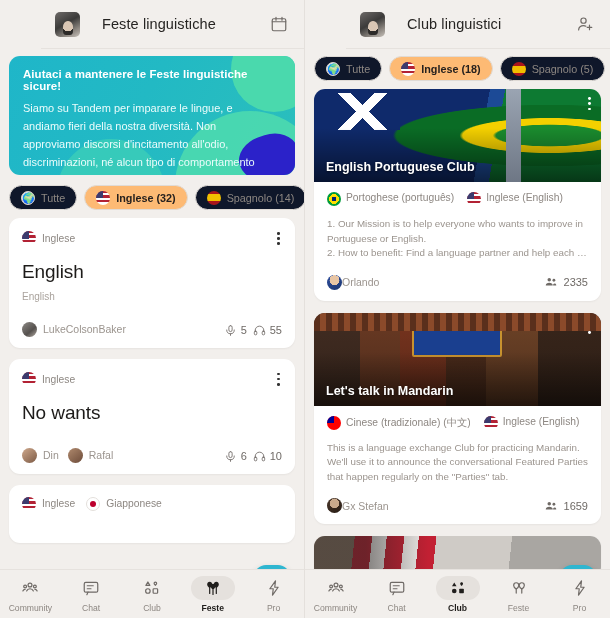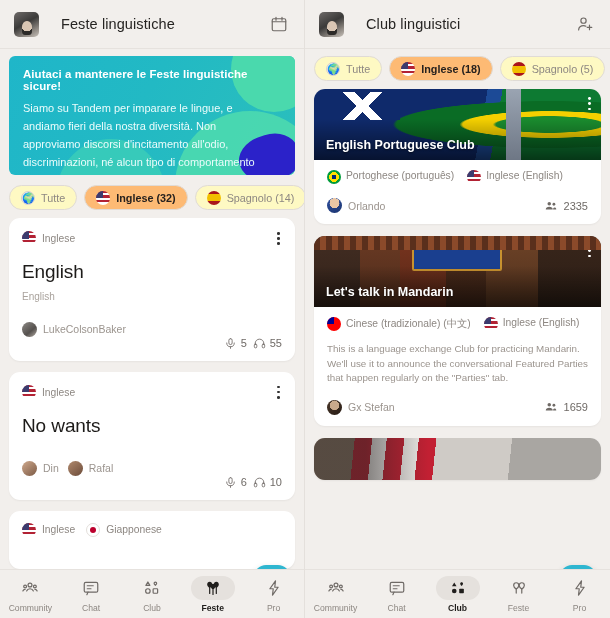--- a/index.html
+++ b/index.html
@@ -3,21 +3,21 @@
 <meta charset="utf-8">
 <style>
   * { box-sizing: border-box; margin: 0; padding: 0; }
   html, body {
     width: 610px; height: 618px;
     font-family: "Liberation Sans", sans-serif;
     background: #f2efec;
     overflow: hidden;
   }
   .app { display: flex; width: 610px; height: 618px; }
-  .pane { width: 305px; height: 618px; position: relative; background: #f2efec; overflow: hidden; }
+  .pane { width: 305px; height: 618px; position: relative; background: #f2efec; overflow: hidden; padding-left: 41px; }
   .pane.left { border-right: 1px solid #e4e0dc; }
 
   
   .hdr {
     height: 49px; display: flex; align-items: center; padding: 0 14px;
     background: #f2efec; border-bottom: 1px solid #e6e2de;
   }
   .hdr-avatar {
     width: 25px; height: 25px; border-radius: 5px; overflow: hidden;
     background: linear-gradient(150deg,#6e6a68 0%,#3b3a39 45%,#8b857f 75%,#c8c2bb 100%);
@@ -32,38 +32,38 @@
   .hdr-spacer { flex: 1 1 auto; }
   .hdr-icon { width: 22px; height: 22px; color: #2c2a28; display:flex; align-items:center; justify-content:center; }
   .hdr-icon svg { width: 18px; height: 18px; }
 
   
   .body { position: absolute; top: 49px; left: 0; right: 0; bottom: 49px; overflow: hidden; }
 
   
   .banner {
     position: relative; margin: 7px 9px 0 9px; height: 119px;
-    border-radius: 6px; overflow: hidden;
+    border-radius: 11px; overflow: hidden;
     background: linear-gradient(120deg, #1fb6c9 0%, #22b9c4 45%, #2bbfbc 100%);
   }
   .blob { position: absolute; border-radius: 50%; }
   .b1 { width: 86px; height: 86px; right: -22px; top: -30px; background: #4ddbab; opacity:.92; }
   .b2 { width: 150px; height: 150px; right: -30px; bottom: -86px; background: #4fdcae; opacity:.85; }
   .b3 { width: 108px; height: 108px; left: 48px; bottom: -72px; background: #45d6b4; opacity:.6; }
   .b4 { width: 60px; height: 46px; right: -4px; bottom: -6px; background: #2b22c9; border-radius: 50% 50% 40% 60%; transform: rotate(-18deg); }
   .banner-inner { position: relative; padding: 12px 14px; color: #fff; }
   .banner-title { font-size: 11.5px; font-weight: bold; margin-bottom: 7px; letter-spacing: .05px; }
   .banner-text { font-size: 11px; line-height: 18px; color: #eafcfb; max-width: 246px; }
   .banner-link { display:inline-block; margin-top: 10px; font-size: 10px; color: #fff; text-decoration: underline; }
 
   
   .chips { display: flex; gap: 7px; padding: 10px 9px 8px 9px; align-items: center; }
   .chip {
     display: flex; align-items: center; gap: 6px; height: 25px; padding: 0 11px;
-    border-radius: 13px; background: #fef9c3; border: 1px solid #e0dbd6;
+    border-radius: 13px; background: #0f172a; border: 1px solid #e0dbd6;
     font-size: 10.8px; color: #8d8782; white-space: nowrap; flex: 0 0 auto;
   }
   .chip.active { background: #fdba74; border-color: #e0dbd6; color: #26211e; font-weight: bold; }
   .flag { width: 14px; height: 14px; border-radius: 50%; flex: 0 0 auto; overflow: hidden; display:block; }
   .f-world { background: #e9e5e1; position: relative; border: 1px solid #d7d2cd; }
   .f-world::after { content:"\1F30D"; position:absolute; inset:0; font-size:11px; line-height:13px; text-align:center; }
   .f-us { background: linear-gradient(#b22234 0 16%, #fff 16% 32%, #b22234 32% 48%, #fff 48% 64%, #b22234 64% 80%, #fff 80% 100%); position: relative; }
   .f-us::before { content:""; position:absolute; left:0; top:0; width:52%; height:52%; background:#3c3b6e; }
   .f-es { background: linear-gradient(#aa151b 0 25%, #f1bf00 25% 75%, #aa151b 75% 100%); }
   .f-jp { background:#fff; position:relative; border:1px solid #e3dfdb; }
@@ -77,35 +77,35 @@
     background: #fff; border-radius: 11px; margin: 0 9px 11px 9px; padding: 12px 13px 11px 13px;
     box-shadow: 0 1px 2px rgba(0,0,0,.05);
   }
   .card-top { display: flex; align-items: center; }
   .lang-row { display: flex; align-items: center; gap: 6px; font-size: 10.3px; color: #8d8782; }
   .lang-row .dot { width: 14px; height: 14px; }
   .menu-dots { margin-left: auto; display:flex; flex-direction:column; gap:2.5px; padding: 2px 2px; }
   .menu-dots i { width: 2.6px; height: 2.6px; border-radius: 50%; background: #333; display:block; }
   .card-title { font-size: 19px; color: #1d1b19; margin: 14px 0 0 0; letter-spacing:-.1px; }
   .card-sub { font-size: 10px; color: #aaa39d; margin-top: 8px; }
-  .card-foot { display: flex; align-items: flex-start; margin-top: 20px; flex-direction: column; }
+  .card-foot { display: flex; align-items: flex-end; margin-top: 20px; }
   .avatars { display: flex; align-items: center; }
   .mini-av { width: 15px; height: 15px; border-radius: 50%; flex: 0 0 auto; }
   .av-a { background: linear-gradient(140deg,#8e8a86,#55514e 60%,#b6aea6); }
   .av-b { background: linear-gradient(140deg,#cfa98d,#7c5a45); }
   .av-c { background: linear-gradient(140deg,#b08a6e,#6c4b39); }
   .av-name { font-size: 10.5px; color: #9b948e; margin-left: 6px; margin-right: 9px; }
   .stats { margin-left: auto; display: flex; align-items: center; gap: 6px; color:#6f6a66; font-size: 11px; }
   .stat { display:flex; align-items:center; gap:4px; }
   .stat svg { width: 13px; height: 13px; }
   .card.clipped { padding-bottom: 4px; overflow: hidden; height: 58px; margin-bottom: 0; }
 
   
   .club-card { background:#fff; border-radius: 11px; margin: 0 9px 12px 9px; overflow: hidden; box-shadow: 0 1px 2px rgba(0,0,0,.05); }
-  .club-hero { position: relative; height: 71px; overflow: hidden; }
+  .club-hero { position: relative; height: 93px; overflow: hidden; }
   .hero-au {
     background:
       radial-gradient(ellipse at 82% 50%, #1a8b2e 0 16%, #f4d000 17% 26%, #0a6c25 27% 46%, transparent 47%),
       linear-gradient(100deg,#0f2a6b 0 58%, #1c4a96 58% 63%, #0d7a32 63% 100%);
   }
   .hero-au::before {
     content:""; position:absolute; left:4%; top:4%; width:26%; height:40%;
     background:
       linear-gradient(45deg, transparent 44%, #fff 44% 56%, transparent 56%),
       linear-gradient(-45deg, transparent 44%, #fff 44% 56%, transparent 56%),
@@ -139,21 +139,21 @@
   .hero-dots { position:absolute; right: 10px; top: 8px; display:flex; flex-direction:column; gap:2.5px; }
   .hero-dots i { width: 2.8px; height: 2.8px; border-radius:50%; background:#fff; display:block; }
   .club-body { padding: 10px 13px 11px 13px; }
   .club-langs { display: flex; align-items: flex-start; gap: 5px; font-size: 10.3px; color: #8d8782; flex-wrap: nowrap; }
   .club-langs .sep { width: 3px; }
   .club-desc { font-size: 9.8px; line-height: 14.5px; color: #9b948e; margin-top: 11px; }
   .club-foot { display:flex; align-items:center; margin-top: 14px; }
   .club-av { width: 15px; height: 15px; border-radius: 50%; }
   .av-orlando { background: radial-gradient(circle at 50% 35%, #e8c5a4 0 40%, transparent 41%), linear-gradient(150deg,#2f4f9e,#1b3570); }
   .av-gx { background: radial-gradient(circle at 50% 35%, #c9a98c 0 38%, transparent 39%), linear-gradient(150deg,#4e3a2c,#261b14); }
-  .club-owner { font-size: 10.5px; color: #9b948e; margin-left: 6px; }
+  .club-owner { font-size: 10.5px; color: #9b948e; }
   .members { margin-left: auto; display:flex; align-items:center; gap:6px; color:#6f6a66; font-size: 11px; }
   .members svg { width: 14px; height: 14px; }
   .club-card.clipped { height: 42px; margin-bottom: 0; }
 
   
   .fab {
     position: absolute; right: 14px; bottom: 17px; width: 36px; height: 36px;
     border-radius: 12px; background: #2fb6d0; display:flex; align-items:center; justify-content:center;
     box-shadow: 0 3px 7px rgba(0,0,0,.18); color:#fff; font-size: 20px; line-height: 1; font-weight: 300;
   }
@@ -413,20 +413,22 @@
             </div>
         </div>
         <div class="club-body">
           <div class="club-langs">
             <span class="flag f-br"></span>
             <span>Portoghese (português)</span>
             <span class="sep"></span>
             <span class="flag f-us"></span>
             <span>Inglese (English)</span>
           </div>
+          <div class="club-desc" style="white-space:pre-line">1. Our Mission is to help everyone who wants to improve in Portuguese or English.
+2. How to benefit: Find a language partner and help each …</div>
           <div class="club-foot">
             <span class="club-av av-orlando"></span>
             <span class="club-owner">Orlando</span>
             <span class="members">
               <svg viewBox="0 0 24 24">
                   <circle cx="9" cy="8" r="3" fill="#6f6a66"></circle>
                   <circle cx="17" cy="9" r="2.4" fill="#6f6a66"></circle>
                   <path d="M3 18c0-3 2.7-4.8 6-4.8s6 1.8 6 4.8z" fill="#6f6a66"></path>
                   <path d="M15.5 18c0-2 1-3.4 2.6-3.4 1.6 0 2.9 1.1 2.9 3.4z" fill="#6f6a66"></path>
                 </svg>

